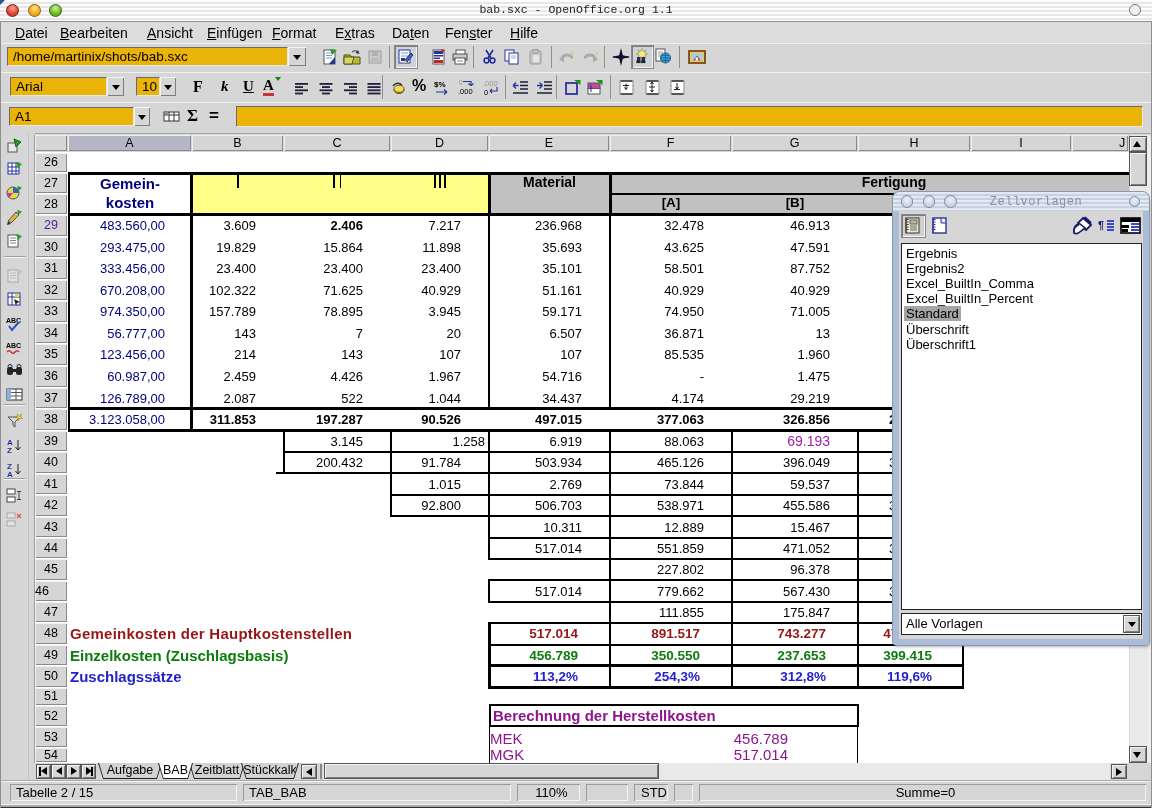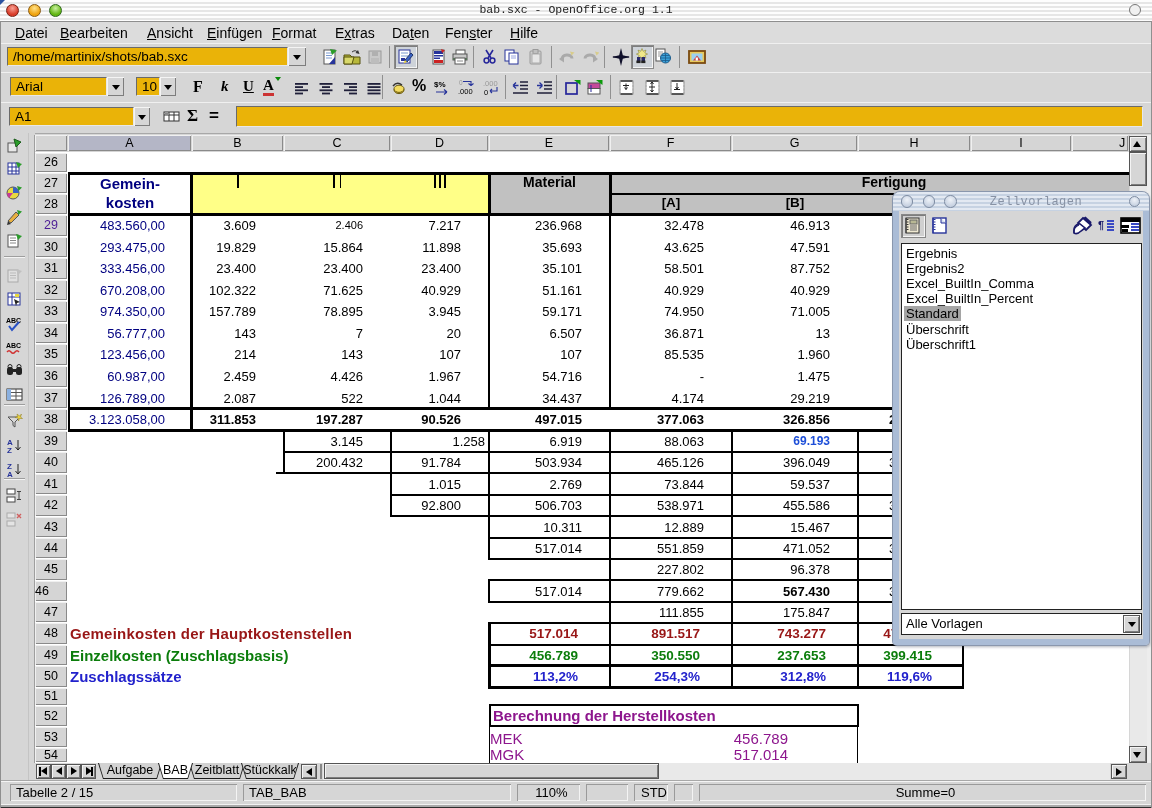--- a/index.html
+++ b/index.html
@@ -421,21 +421,21 @@
 <div style="position:absolute;left:609px;top:428.5px;width:2px;height:195.5px;background:#000;"></div>
 <div style="position:absolute;left:609px;top:621.5px;width:2px;height:67.0px;background:#000;"></div>
 <div style="position:absolute;left:731px;top:428.5px;width:2px;height:260.0px;background:#000;"></div>
 <div style="position:absolute;left:857px;top:428.5px;width:2px;height:260.0px;background:#000;"></div>
 <div style="position:absolute;left:961.5px;top:644px;width:2.5px;height:44.5px;background:#000;"></div>
 <div style="position:absolute;left:489px;top:726.5px;width:1.2px;height:36.5px;background:#000;"></div>
 <div style="position:absolute;left:857px;top:726.5px;width:1.2px;height:36.5px;background:#000;"></div>
 <div style="position:absolute;left:489px;top:703.5px;width:370px;height:23px;border:2.5px solid #000;box-sizing:border-box;"></div>
 <div class="num" style="left:68px;top:215.0px;width:97px;height:21.5px;line-height:21.5px;color:#000080;font-weight:normal;font-size:13px;">483.560,00</div>
 <div class="num" style="left:192px;top:215.0px;width:64px;height:21.5px;line-height:21.5px;color:#000;font-weight:normal;font-size:13px;">3.609</div>
-<div class="num" style="left:284px;top:215.0px;width:79px;height:21.5px;line-height:21.5px;color:#000;font-weight:normal;font-size:11px;">2.406</div>
+<div class="num" style="left:284px;top:215.0px;width:79px;height:21.5px;line-height:21.5px;color:#000;font-weight:bold;font-size:13px;">2.406</div>
 <div class="num" style="left:391px;top:215.0px;width:70px;height:21.5px;line-height:21.5px;color:#000;font-weight:normal;font-size:13px;">7.217</div>
 <div class="num" style="left:489px;top:215.0px;width:93px;height:21.5px;line-height:21.5px;color:#000;font-weight:normal;font-size:13px;">236.968</div>
 <div class="num" style="left:610px;top:215.0px;width:94px;height:21.5px;line-height:21.5px;color:#000;font-weight:normal;font-size:13px;">32.478</div>
 <div class="num" style="left:732px;top:215.0px;width:98px;height:21.5px;line-height:21.5px;color:#000;font-weight:normal;font-size:13px;">46.913</div>
 <div class="num" style="left:68px;top:236.5px;width:97px;height:21.5px;line-height:21.5px;color:#000080;font-weight:normal;font-size:13px;">293.475,00</div>
 <div class="num" style="left:192px;top:236.5px;width:64px;height:21.5px;line-height:21.5px;color:#000;font-weight:normal;font-size:13px;">19.829</div>
 <div class="num" style="left:284px;top:236.5px;width:79px;height:21.5px;line-height:21.5px;color:#000;font-weight:normal;font-size:13px;">15.864</div>
 <div class="num" style="left:391px;top:236.5px;width:70px;height:21.5px;line-height:21.5px;color:#000;font-weight:normal;font-size:13px;">11.898</div>
 <div class="num" style="left:489px;top:236.5px;width:93px;height:21.5px;line-height:21.5px;color:#000;font-weight:normal;font-size:13px;">35.693</div>
 <div class="num" style="left:610px;top:236.5px;width:94px;height:21.5px;line-height:21.5px;color:#000;font-weight:normal;font-size:13px;">43.625</div>
@@ -494,21 +494,21 @@
 <div class="num" style="left:284px;top:409.0px;width:79px;height:21.5px;line-height:21.5px;color:#000;font-weight:bold;font-size:13px;">197.287</div>
 <div class="num" style="left:391px;top:409.0px;width:70px;height:21.5px;line-height:21.5px;color:#000;font-weight:bold;font-size:13px;">90.526</div>
 <div class="num" style="left:489px;top:409.0px;width:93px;height:21.5px;line-height:21.5px;color:#000;font-weight:bold;font-size:13px;">497.015</div>
 <div class="num" style="left:610px;top:409.0px;width:94px;height:21.5px;line-height:21.5px;color:#000;font-weight:bold;font-size:13px;">377.063</div>
 <div class="num" style="left:732px;top:409.0px;width:98px;height:21.5px;line-height:21.5px;color:#000;font-weight:bold;font-size:13px;">326.856</div>
 <div class="num" style="left:858px;top:409.0px;width:78px;height:21.5px;line-height:21.5px;color:#000;font-weight:bold;font-size:13px;">275.863</div>
 <div class="num" style="left:284px;top:430.5px;width:79px;height:21.5px;line-height:21.5px;color:#000;font-weight:normal;font-size:13px;">3.145</div>
 <div class="num" style="left:391px;top:430.5px;width:70px;height:21.5px;line-height:21.5px;color:#000;font-weight:normal;font-size:13px;padding-left:24px;">1.258</div>
 <div class="num" style="left:489px;top:430.5px;width:93px;height:21.5px;line-height:21.5px;color:#000;font-weight:normal;font-size:13px;">6.919</div>
 <div class="num" style="left:610px;top:430.5px;width:94px;height:21.5px;line-height:21.5px;color:#000;font-weight:normal;font-size:13px;">88.063</div>
-<div class="num" style="left:732px;top:430.5px;width:98px;height:21.5px;line-height:21.5px;color:#1d4ed8;font-weight:bold;font-size:12px;">69.193</div>
+<div class="num" style="left:732px;top:430.5px;width:98px;height:21.5px;line-height:21.5px;color:#a21caf;font-weight:normal;font-size:14px;">69.193</div>
 <div class="num" style="left:284px;top:452.0px;width:79px;height:21.5px;line-height:21.5px;color:#000;font-weight:normal;font-size:13px;">200.432</div>
 <div class="num" style="left:391px;top:452.0px;width:70px;height:21.5px;line-height:21.5px;color:#000;font-weight:normal;font-size:13px;">91.784</div>
 <div class="num" style="left:489px;top:452.0px;width:93px;height:21.5px;line-height:21.5px;color:#000;font-weight:normal;font-size:13px;">503.934</div>
 <div class="num" style="left:610px;top:452.0px;width:94px;height:21.5px;line-height:21.5px;color:#000;font-weight:normal;font-size:13px;">465.126</div>
 <div class="num" style="left:732px;top:452.0px;width:98px;height:21.5px;line-height:21.5px;color:#000;font-weight:normal;font-size:13px;">396.049</div>
 <div class="num" style="left:858px;top:452.0px;width:78px;height:21.5px;line-height:21.5px;color:#000;font-weight:normal;font-size:13px;">336.498</div>
 <div class="num" style="left:391px;top:473.5px;width:70px;height:21.5px;line-height:21.5px;color:#000;font-weight:normal;font-size:13px;">1.015</div>
 <div class="num" style="left:489px;top:473.5px;width:93px;height:21.5px;line-height:21.5px;color:#000;font-weight:normal;font-size:13px;">2.769</div>
 <div class="num" style="left:610px;top:473.5px;width:94px;height:21.5px;line-height:21.5px;color:#000;font-weight:normal;font-size:13px;">73.844</div>
 <div class="num" style="left:732px;top:473.5px;width:98px;height:21.5px;line-height:21.5px;color:#000;font-weight:normal;font-size:13px;">59.537</div>
@@ -521,21 +521,21 @@
 <div class="num" style="left:610px;top:516.5px;width:94px;height:21.5px;line-height:21.5px;color:#000;font-weight:normal;font-size:13px;">12.889</div>
 <div class="num" style="left:732px;top:516.5px;width:98px;height:21.5px;line-height:21.5px;color:#000;font-weight:normal;font-size:13px;">15.467</div>
 <div class="num" style="left:489px;top:538.0px;width:93px;height:21.0px;line-height:21.0px;color:#000;font-weight:normal;font-size:13px;">517.014</div>
 <div class="num" style="left:610px;top:538.0px;width:94px;height:21.0px;line-height:21.0px;color:#000;font-weight:normal;font-size:13px;">551.859</div>
 <div class="num" style="left:732px;top:538.0px;width:98px;height:21.0px;line-height:21.0px;color:#000;font-weight:normal;font-size:13px;">471.052</div>
 <div class="num" style="left:858px;top:538.0px;width:78px;height:21.0px;line-height:21.0px;color:#000;font-weight:normal;font-size:13px;">382.904</div>
 <div class="num" style="left:610px;top:559.0px;width:94px;height:21.5px;line-height:21.5px;color:#000;font-weight:normal;font-size:13px;">227.802</div>
 <div class="num" style="left:732px;top:559.0px;width:98px;height:21.5px;line-height:21.5px;color:#000;font-weight:normal;font-size:13px;">96.378</div>
 <div class="num" style="left:489px;top:580.5px;width:93px;height:21.5px;line-height:21.5px;color:#000;font-weight:normal;font-size:13px;">517.014</div>
 <div class="num" style="left:610px;top:580.5px;width:94px;height:21.5px;line-height:21.5px;color:#000;font-weight:normal;font-size:13px;">779.662</div>
-<div class="num" style="left:732px;top:580.5px;width:98px;height:21.5px;line-height:21.5px;color:#000;font-weight:bold;font-size:13px;">567.430</div>
+<div class="num" style="left:732px;top:580.5px;width:98px;height:21.5px;line-height:21.5px;color:#000;font-weight:normal;font-size:13px;">567.430</div>
 <div class="num" style="left:858px;top:580.5px;width:78px;height:21.5px;line-height:21.5px;color:#000;font-weight:normal;font-size:13px;">394.427</div>
 <div class="num" style="left:610px;top:602.0px;width:94px;height:21.0px;line-height:21.0px;color:#000;font-weight:normal;font-size:13px;">111.855</div>
 <div class="num" style="left:732px;top:602.0px;width:98px;height:21.0px;line-height:21.0px;color:#000;font-weight:normal;font-size:13px;">175.847</div>
 <div class="num" style="left:489px;top:623.0px;width:89px;height:21.5px;line-height:21.5px;color:#981616;font-weight:bold;font-size:13.5px;">517.014</div>
 <div class="num" style="left:610px;top:623.0px;width:90px;height:21.5px;line-height:21.5px;color:#981616;font-weight:bold;font-size:13.5px;">891.517</div>
 <div class="num" style="left:732px;top:623.0px;width:94px;height:21.5px;line-height:21.5px;color:#981616;font-weight:bold;font-size:13.5px;">743.277</div>
 <div class="num" style="left:858px;top:623.0px;width:74px;height:21.5px;line-height:21.5px;color:#981616;font-weight:bold;font-size:13.5px;">477.277</div>
 <div class="num" style="left:489px;top:644.5px;width:89px;height:21.0px;line-height:21.0px;color:#0b7d0b;font-weight:bold;font-size:13.5px;">456.789</div>
 <div class="num" style="left:610px;top:644.5px;width:90px;height:21.0px;line-height:21.0px;color:#0b7d0b;font-weight:bold;font-size:13.5px;">350.550</div>
 <div class="num" style="left:732px;top:644.5px;width:94px;height:21.0px;line-height:21.0px;color:#0b7d0b;font-weight:bold;font-size:13.5px;">237.653</div>

